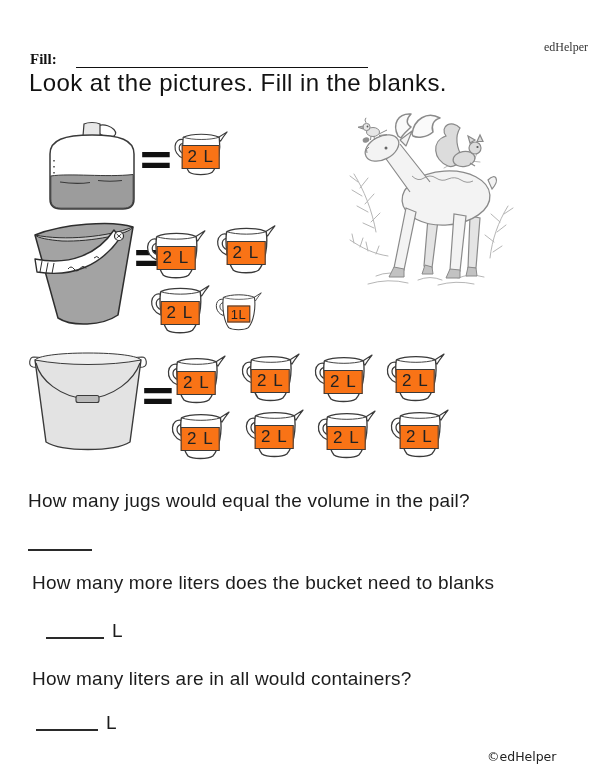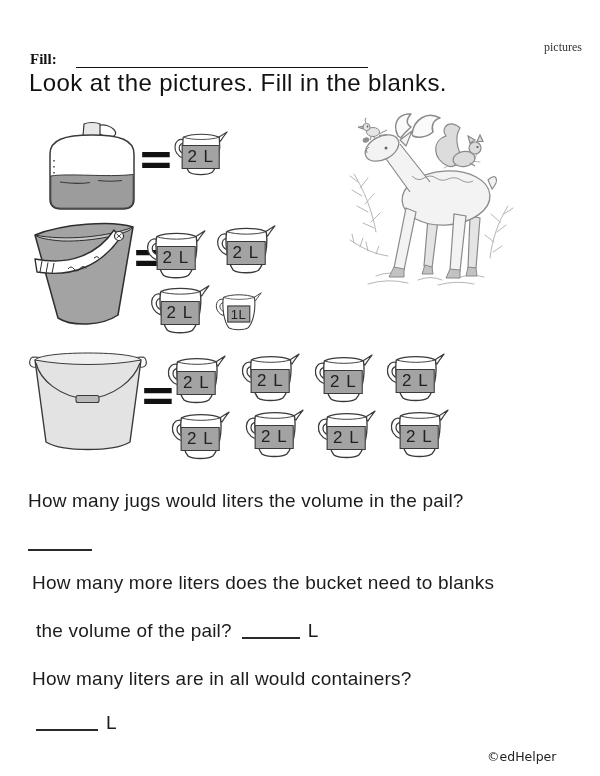--- a/index.html
+++ b/index.html
@@ -17,21 +17,21 @@
   .equals{
     width:28px;height:20px;display:flex;align-items:center;justify-content:center;
     font-family:"DejaVu Sans",sans-serif;font-weight:bold;font-size:44px;color:#111;
     transform:scaleY(1.05);
   }
   
   .cup{position:absolute;}
   .cup svg{position:absolute;left:0;top:0;width:100%;height:100%;}
   .cup-label{
     position:absolute;left:53%;top:57%;transform:translate(-50%,-50%);
-    background:#a3a3a3;border:1.4px solid #3a3a3a;padding:1px 5px;
+    background:#f97316;border:1.4px solid #3a3a3a;padding:1px 5px;
     font-size:17px;letter-spacing:1px;white-space:nowrap;color:#222;
   }
   .cup--small .cup-label{font-size:13px;padding:0 3px;border-width:1.1px;letter-spacing:0.5px;}
   
   .question{font-size:19px;letter-spacing:0.2px;color:#1c1c1c;white-space:nowrap;}
   .qline{display:flex;align-items:baseline;}
   .blank{border-bottom:2px solid #2a2a2a;height:2px;}
   .inline-blank{width:58px;border-bottom:2px solid #2a2a2a;align-self:flex-end;margin:0 8px 3px 10px;}
   .brand-bottom{top:729px;left:487px;font-family:"DejaVu Sans",sans-serif;font-size:12.5px;color:#222;margin-top:20px;}
   .hidden-defs{position:absolute;width:0;height:0;overflow:hidden;}
@@ -44,21 +44,21 @@
     <g id="cup-shape">
       <path d="M16,14 C4,10 1,30 15,35 L16,30 C8,27 9,17 17,18 Z" fill="#fff" stroke="#3a3a3a" stroke-width="1.3" stroke-linejoin="round"></path>
       <path d="M54,12 L65,5 C61,10 59,13 57.5,15.5 Z" fill="#fff" stroke="#3a3a3a" stroke-width="1.2" stroke-linejoin="round"></path>
       <path d="M15,11 C13,25 16,43 22,51 C27,54.5 43,54.5 48,51 C55,43 58,25 56,11" fill="#fff" stroke="#3a3a3a" stroke-width="1.4"></path>
       <path d="M15,11 C25,6.5 46,6.5 56,11" fill="#fff" stroke="#3a3a3a" stroke-width="1.3"></path>
       <path d="M15,11 C25,14.5 46,14.5 56,11" fill="none" stroke="#3a3a3a" stroke-width="1"></path>
     </g>
   </defs>
 </svg>
 
-<div class="abs brand-top">pictures</div>
+<div class="abs brand-top">edHelper</div>
 <div class="abs name-label">Fill:</div>
 <div class="abs name-line"></div>
 <div class="abs title">Look at the pictures. Fill in the blanks.</div>
 
 <div class="abs" style="left:40px;top:120px;width:104px;height:92px;">
   <svg viewBox="0 0 104 92" width="104" height="92">
     <ellipse cx="66" cy="11" rx="10" ry="5.5" fill="#fff" stroke="#3a3a3a" stroke-width="1.2" transform="rotate(18 66 11)"></ellipse>
     <path d="M43,16 L44,4 C48,2 56,2 60,4 L60,16 Z" fill="#e8e8e8" stroke="#3a3a3a" stroke-width="1.2"></path>
     <path d="M10,34 C10,20 24,15 52,15 C80,15 94,20 94,34 L94,79 C94,86 90,89 83,89 L21,89 C14,89 10,86 10,79 Z" fill="#fff" stroke="#3a3a3a" stroke-width="1.5"></path>
     <path d="M10.8,56 C30,53 66,57.5 93.2,54.5 L93.2,79 C93.2,85.5 89.5,88.2 83,88.2 L21,88.2 C14.5,88.2 10.8,85.5 10.8,79 Z" fill="#9c9c9c" stroke="#3a3a3a" stroke-width="1"></path>
@@ -239,26 +239,25 @@
     </svg>
   <span class="cup-label">2 L</span>
 </div>
 <div class="cup" style="left:386px;top:405px;width:63px;height:56px;">
   <svg viewBox="0 0 66 58">
       <use href="#cup-shape"></use>
     </svg>
   <span class="cup-label">2 L</span>
 </div>
 
-<div class="abs question" style="left:28px;top:490px;">How many jugs would liters the volume in the pail?</div>
+<div class="abs question" style="left:28px;top:490px;">How many jugs would equal the volume in the pail?</div>
 <div class="abs blank" style="left:28px;top:547px;width:64px;"></div>
 
 <div class="abs question" style="left:32px;top:572px;">How many more liters does the bucket need to blanks</div>
 <div class="abs qline question" style="left:36px;top:620px;">
-  <span>the volume of the pail?</span>
   <span class="inline-blank"></span>
   <span>L</span>
 </div>
 
 <div class="abs question" style="left:32px;top:668px;">How many liters are in all would containers?</div>
 <div class="abs qline question" style="left:36px;top:712px;">
   <span class="inline-blank" style="width:62px;margin-left:0;"></span>
   <span>L</span>
 </div>
 

